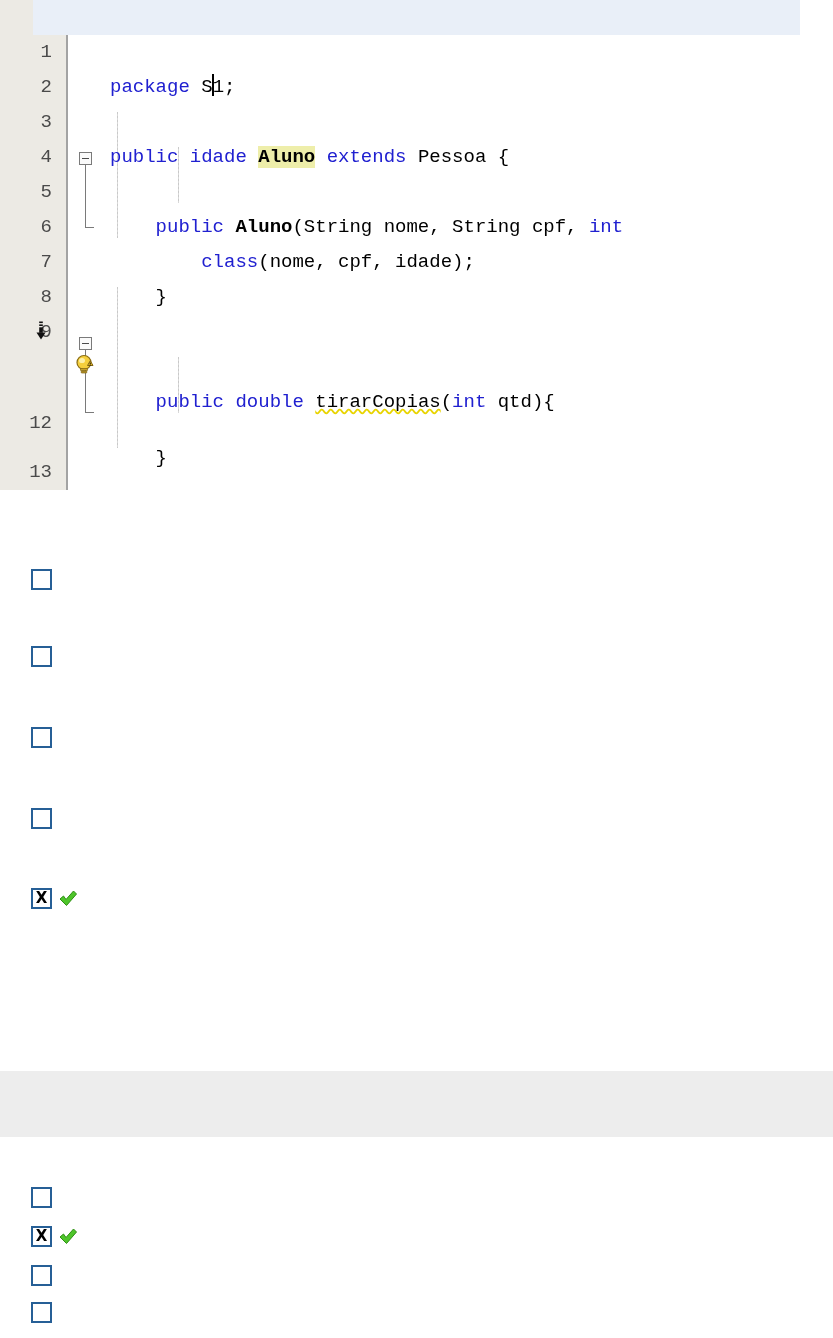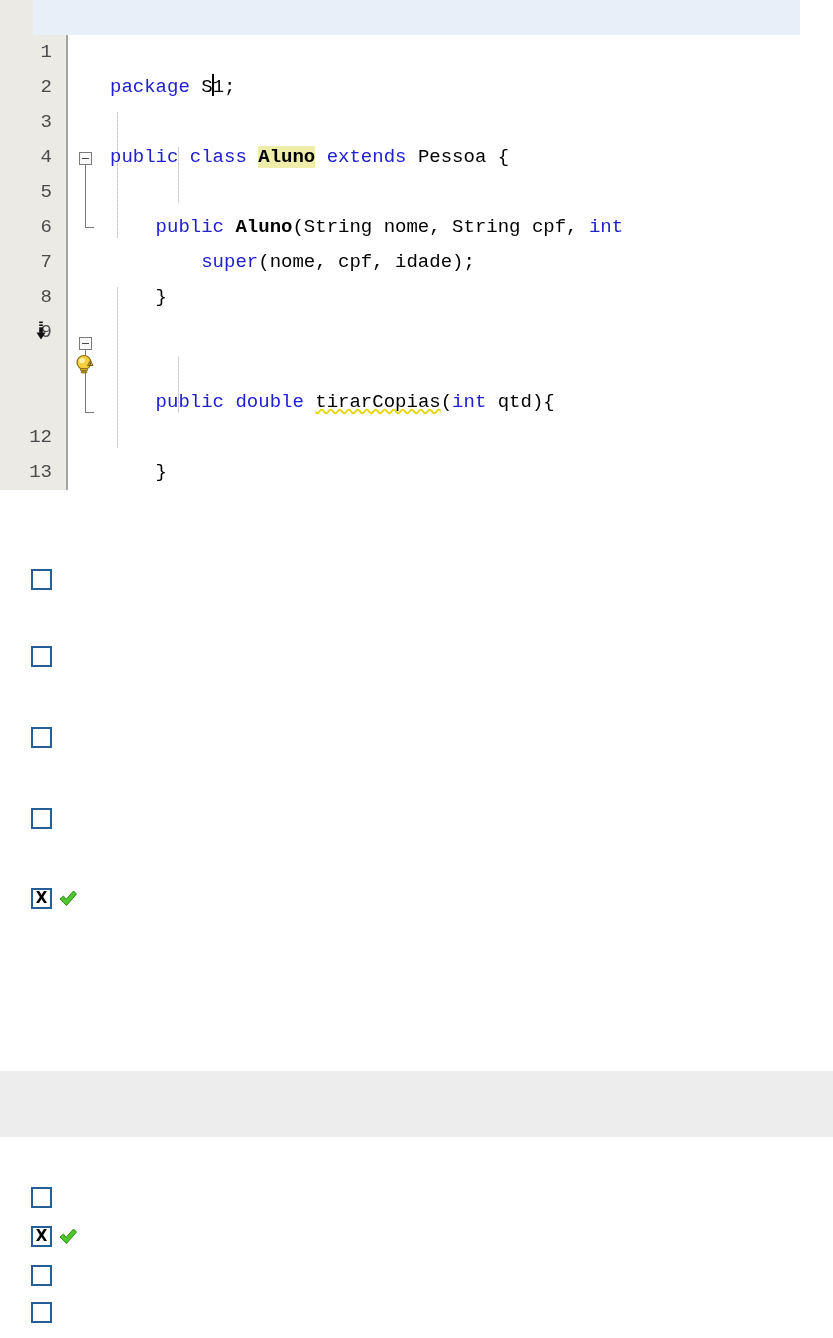--- a/index.html
+++ b/index.html
@@ -131,36 +131,36 @@
     <span class="code"><span class="kw">package</span> S<span class="caret"></span>1;</span>
   </div>
 
   <div class="line" style="top:35px;">
     <span class="lineno">2</span>
     <span class="code"></span>
   </div>
 
   <div class="line" style="top:70px;">
     <span class="lineno">3</span>
-    <span class="code"><span class="kw">public class</span> <span class="hlname">Aluno</span> <span class="kw">extends</span> Pessoa {</span>
+    <span class="code"><span class="kw">public idade</span> <span class="hlname">Aluno</span> <span class="kw">extends</span> Pessoa {</span>
   </div>
 
   <div class="line" style="top:105px;">
     <span class="lineno">4</span>
     <span class="code"></span>
   </div>
 
   <div class="line" style="top:140px;">
     <span class="lineno">5</span>
     <span class="code">    <span class="kw">public</span> <span class="bold">Aluno</span>(String nome, String cpf, <span class="kw">int</span></span>
   </div>
 
   <div class="line" style="top:175px;">
     <span class="lineno">6</span>
-    <span class="code">        <span class="kw">super</span>(nome, cpf, idade);</span>
+    <span class="code">        <span class="kw">class</span>(nome, cpf, idade);</span>
   </div>
 
   <div class="line" style="top:210px;">
     <span class="lineno">7</span>
     <span class="code">    }</span>
   </div>
 
   <div class="line" style="top:245px;">
     <span class="lineno">8</span>
     <span class="code"></span>
@@ -185,21 +185,21 @@
         <rect x="3.2" y="0.5" width="3.6" height="1.6" fill="#111"></rect>
         <rect x="3.2" y="3.4" width="3.6" height="1.6" fill="#111"></rect>
         <rect x="3.2" y="6.3" width="3.6" height="5.5" fill="#111"></rect>
         <polygon points="0.5,11.5 9.5,11.5 5,18.5" fill="#111"></polygon>
       </svg>
     </span>
     <span class="code">    <span class="kw">public</span> <span class="kw">double</span> <span class="warnu">tirarCopias</span>(<span class="kw">int</span> qtd){</span>
   </div>
 
 
-  <div class="line" style="top:385px;">
+  <div class="line" style="top:371px;">
     <span class="lineno">12</span>
     <span class="code">    }</span>
   </div>
 
   <div class="line" style="top:420px;">
     <span class="lineno">13</span>
     
   </div>
 
 </div>

